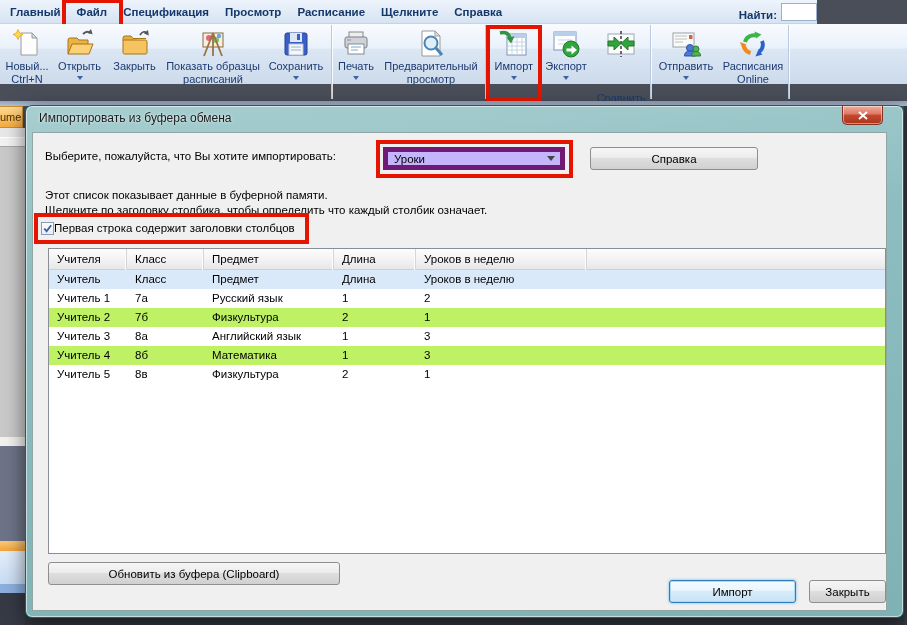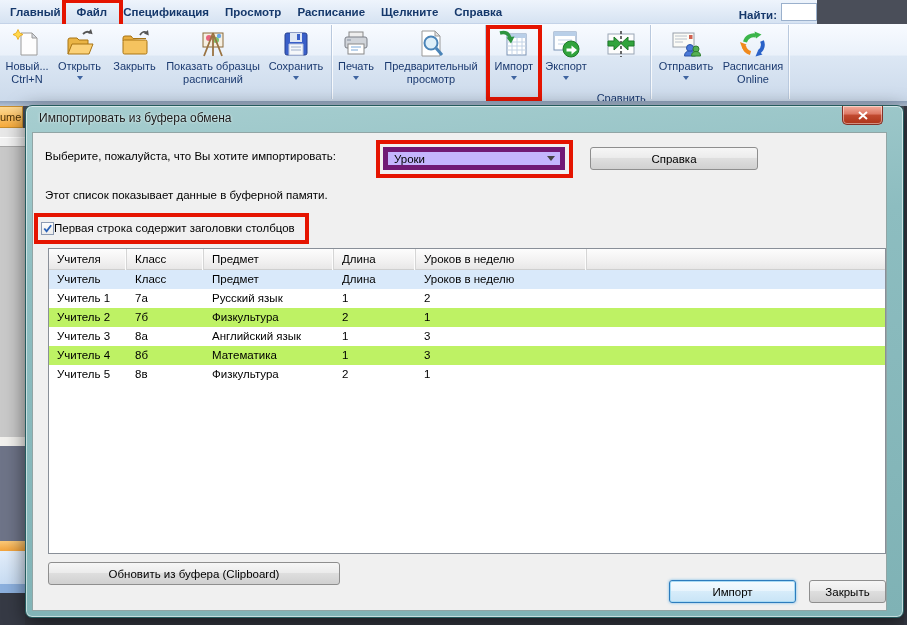--- a/index.html
+++ b/index.html
@@ -22,21 +22,21 @@
     font-size:11.5px; font-weight:700; color:#15386b; cursor:default;
   }
   .find-wrap { margin-left:auto; display:flex; align-items:flex-end; gap:4px; padding-right:0; }
   .find-label { font-size:11.5px; font-weight:700; color:#15386b; }
   .find-input {
     width:36px; height:18px; border:1px solid #9ab0cc; background:#fff;
     font-size:11px; padding:0 2px; outline:none;
   }
   
   .ribbon {
-    position:absolute; left:0; top:24px; width:907px; height:77px;
+    position:absolute; left:0; top:24px; width:907px; height:60px;
     background:linear-gradient(#f8fbff 0%, #eaf1fa 40%, #dce7f4 42%, #ccdaeb 100%);
     z-index:5;
   }
   .ribbon-shadow {
     position:absolute; left:0; top:101px; width:907px; height:5px;
     background:linear-gradient(#8fa3bd,#b3c1d4); z-index:5;
   }
   .rgroup { position:absolute; top:1px; height:74px; display:flex;
     border-right:1px solid #b9c9de; box-shadow:1px 0 0 rgba(255,255,255,.8); }
   .rbtn {
@@ -354,20 +354,21 @@
         <span class="combo-arrow-zone">
           <span class="combo-arrow"></span>
         </span>
       </div>
       <div class="annot" style="left:-7px; right:-8px; top:-7px; bottom:-8px;"></div>
     </div>
 
     <button class="btn btn-help">Справка</button>
 
     <div class="info1">Этот список показывает данные в буферной памяти.</div>
+    <div class="info2">Щелкните по заголовку столбика, чтобы определить что каждый столбик означает.</div>
 
     <div class="chk-row">
       <span class="chk-box">
         <svg width="11" height="11" viewBox="0 0 12 12">
             <path d="M2.5 6l2.5 3L10 2.5" stroke="#2a62b8" stroke-width="2" fill="none"></path>
           </svg>
       </span>
       <span>Первая строка содержит заголовки столбцов</span>
       <div class="annot" style="left:-7px; right:-14px; top:-7px; bottom:-8px;"></div>
     </div>

